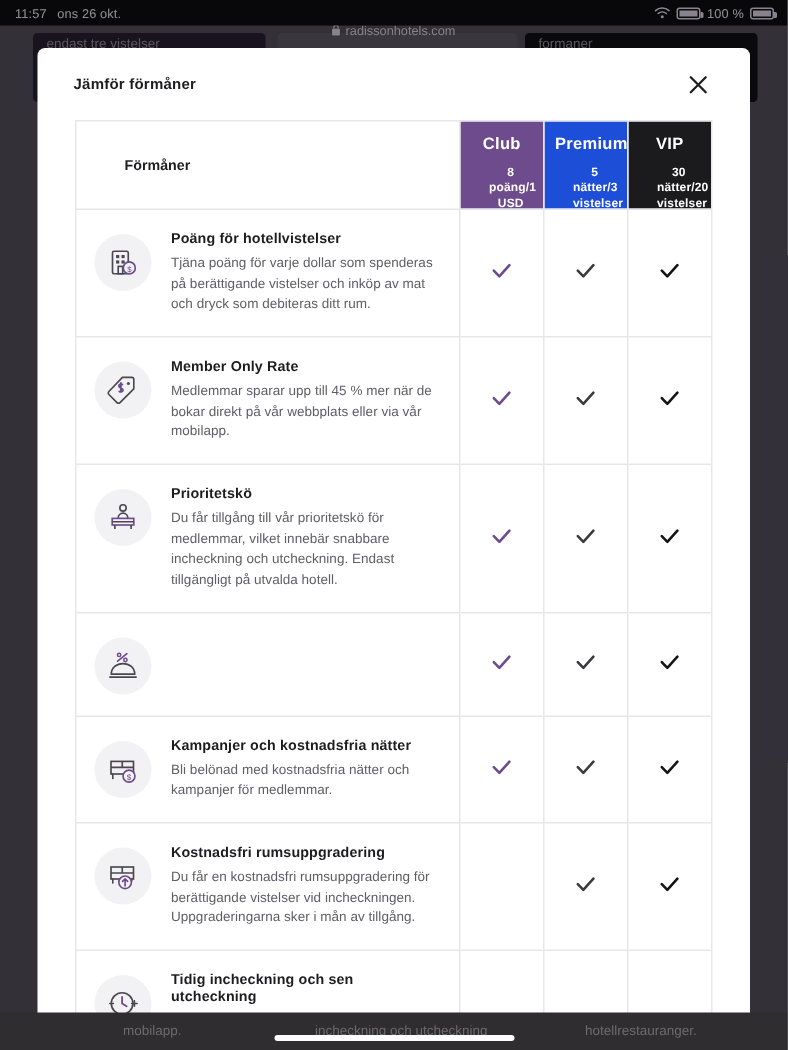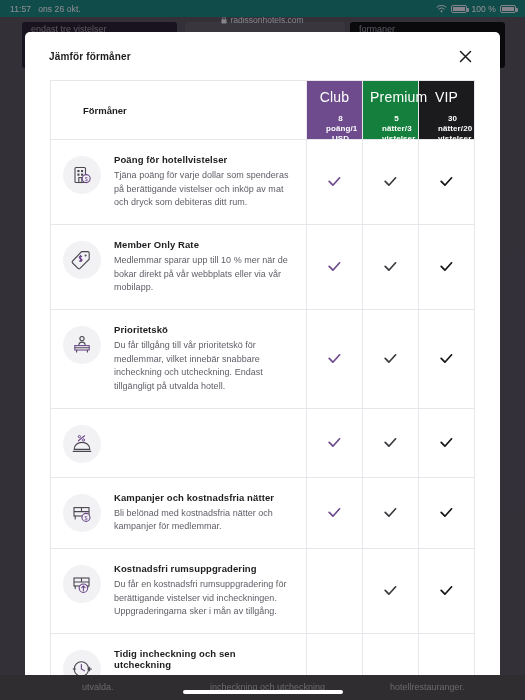--- a/index.html
+++ b/index.html
@@ -17,21 +17,21 @@
     background: #3a3740;
     overflow: hidden;
   }
   #bg-browser {
     position: absolute; inset: 0;
     background: #4a4550;
   }
   .bg-statusbar {
     position: absolute; top: 0; left: 0;
     width: 525px; height: 17px;
-    background: #0f766e;
+    background: #000000;
     display: flex; align-items: center;
     color: #e9e6ee;
     font-size: 8.5px;
     letter-spacing: .1px;
   }
   .bg-statusbar .sb-left { display: flex; gap: 7px; margin-left: 10px; }
   .bg-statusbar .sb-right {
     margin-left: auto; margin-right: 9px;
     display: flex; align-items: center; gap: 4px;
   }
@@ -142,24 +142,24 @@
     font-size: 9.5px; font-weight: 700; color: #1d1d20;
     height: 58px;
   }
   .tier-head {
     height: 58px;
     padding: 8px 7px 7px 7px;
     color: #ffffff;
     display: flex; flex-direction: column; justify-content: flex-start;
     line-height: 1.28;
   }
-  .tier-name { font-size: 14px; font-weight: 400; letter-spacing: .2px; }
+  .tier-name { font-size: 11px; font-weight: 700; letter-spacing: .2px; }
   .tier-sub  { font-size: 8px; font-weight: 700; margin-top: 7px; letter-spacing: .1px; margin-left: 12px; }
   .tier-head.club    { background: #6d4b8c; }
-  .tier-head.premium { background: #15803d; }
+  .tier-head.premium { background: #1d4ed8; }
   .tier-head.vip     { background: #1b1b1d; }
 
   tbody td.feature-cell {
     padding: 13px 14px 14px 12px;
   }
   .feature-inner { display: flex; align-items: flex-start; gap: 13px; }
   .feature-icon {
     flex: 0 0 38px;
     width: 38px; height: 38px;
     border-radius: 50%;
@@ -340,21 +340,21 @@
       <div class="feature-inner">
         <span class="feature-icon">
       <svg width="22" height="22" viewBox="0 0 22 22">
         <path d="M11.6 2.6h6.2a1.4 1.4 0 0 1 1.4 1.4v6.2L10 19.4a1.4 1.4 0 0 1-2 0L2.6 14a1.4 1.4 0 0 1 0-2z" fill="none" stroke="#4a4750" stroke-width="1.1" transform="translate(-1,0)"></path>
         <circle cx="14.6" cy="6.6" r="1" fill="#4a4750"></circle>
         <path d="M10.6 7.4c-1.1-.7-2.4-.1-2.4 1 0 1.5 2.8 1.1 2.8 2.6 0 1.1-1.3 1.7-2.5 1M9.6 6.3v5.9" stroke="#6d4b8c" stroke-width="1.2" fill="none" stroke-linecap="round"></path>
       </svg>
                   </span>
         <span class="feature-text">
           <div class="feature-title">Member Only Rate</div>
-          <div class="feature-desc">Medlemmar sparar upp till 10 % mer när de bokar direkt på vår webbplats eller via vår mobilapp.</div>
+          <div class="feature-desc">Medlemmar sparar upp till 45 % mer när de bokar direkt på vår webbplats eller via vår mobilapp.</div>
         </span>
       </div>
     </td>
     <td class="check-cell">
       <span class="check"><svg width="13" height="11" viewBox="0 0 13 11">
     <path d="M1.2 5.4 4.9 9.2 11.6 1.8" stroke="#6d4b8c" stroke-width="1.7" fill="none" stroke-linecap="round" stroke-linejoin="round"></path>
                   </svg></span>
     </td>
     <td class="check-cell">
       <span class="check"><svg width="13" height="11" viewBox="0 0 13 11">
@@ -525,18 +525,18 @@
     <path d="M1.2 5.4 4.9 9.2 11.6 1.8" stroke="#141416" stroke-width="1.7" fill="none" stroke-linecap="round" stroke-linejoin="round"></path>
                   </svg></span>
     </td>
             </tr>
           </tbody>
       </table>
     </div>
   </div>
 
   <div id="bottom-bar">
-    <span class="ghost-text" id="ghost-1">utvalda.</span>
+    <span class="ghost-text" id="ghost-1">mobilapp.</span>
     <span class="ghost-text" id="ghost-2">incheckning och utcheckning</span>
     <span class="ghost-text" id="ghost-3">hotellrestauranger.</span>
     <div id="home-indicator"></div>
   </div>
 </div>
 
 </body></html>

